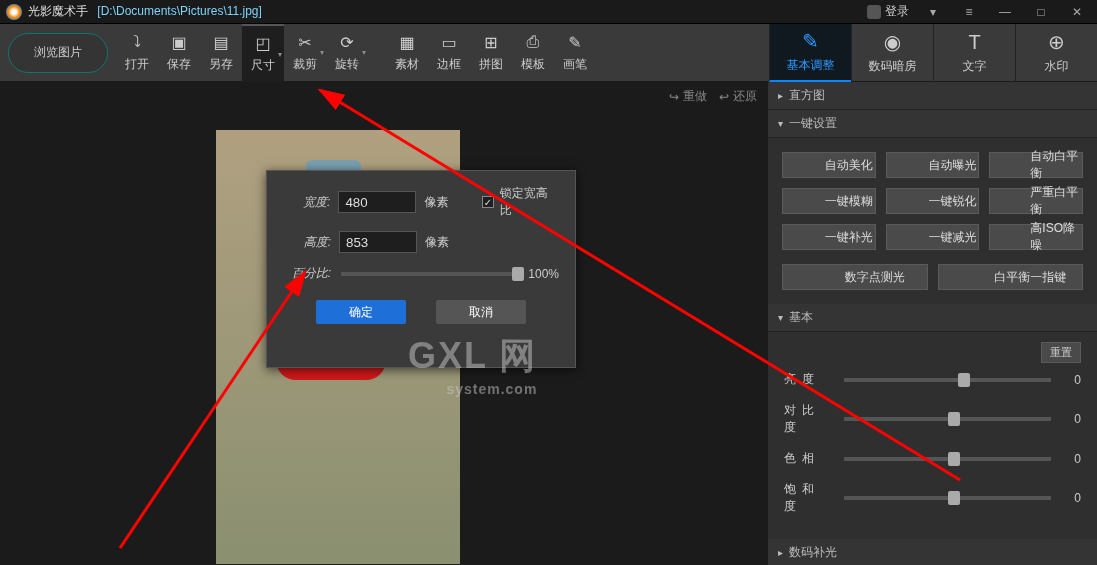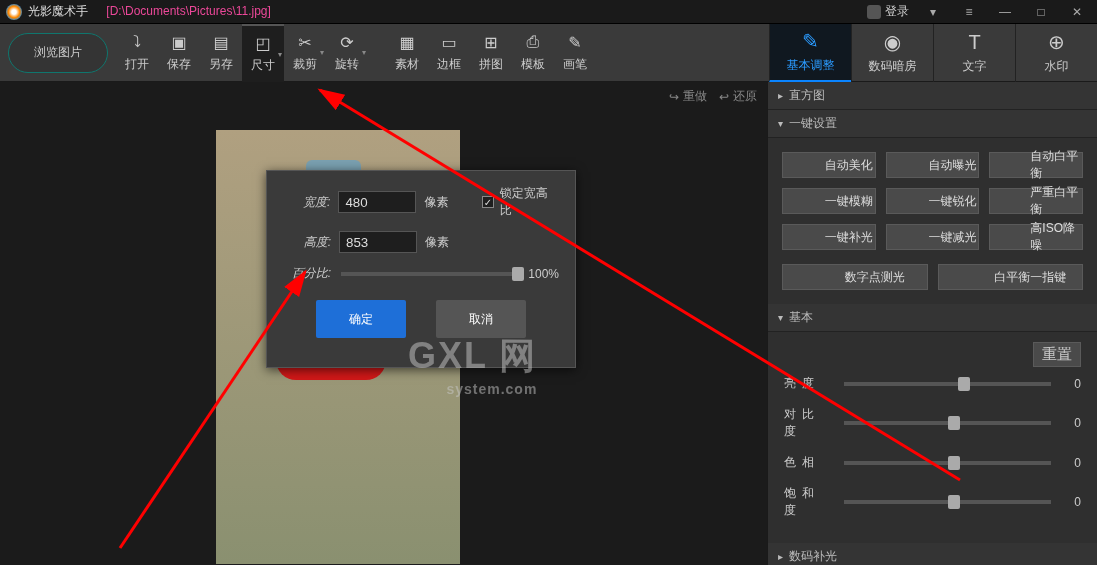--- a/index.html
+++ b/index.html
@@ -35,48 +35,48 @@
     .popup .row { display: flex; align-items: center; margin-bottom: 12px; }
     .popup label { width: 48px; text-align: right; font-style: italic; }
     .popup input[type=text] { width: 78px; height: 22px; background: #1e1e1e; border: 1px solid #555; color: #ddd; padding: 0 6px; margin: 0 8px; }
     .popup .unit { width: 40px; }
     .popup .lock { margin-left: 18px; display: flex; align-items: center; gap: 6px; }
     .popup .lock .cb { width: 12px; height: 12px; background: #1e1e1e; border: 1px solid #888; display: inline-flex; align-items: center; justify-content: center; color: #ddd; font-size: 10px; }
     .popup .slider-row { display: flex; align-items: center; margin-top: 6px; margin-bottom: 18px; }
     .popup .slider { flex: 1; height: 4px; background: #555; margin: 0 10px; position: relative; }
     .popup .slider .thumb { position: absolute; right: -6px; top: -5px; width: 12px; height: 14px; background: #aaa; border-radius: 2px; }
     .popup .btns { display: flex; justify-content: center; gap: 30px; }
-    .popup .btn { width: 90px; height: 38px; display: flex; align-items: center; justify-content: center; border-radius: 2px; }
+    .popup .btn { width: 90px; height: 24px; display: flex; align-items: center; justify-content: center; border-radius: 2px; }
     .popup .btn.primary { background: #1e6fd8; color: #fff; }
     .popup .btn.secondary { background: #555; color: #ffffff; }
     .sidepanel { width: 330px; background: #2f2f2f; border-left: 1px solid #1a1a1a; overflow: hidden; }
     .section-h { height: 28px; display: flex; align-items: center; padding: 0 10px; color: #bbb; border-bottom: 1px solid #222; background: #343434; }
     .section-h .tri { margin-right: 6px; font-size: 10px; }
     .quick-grid { display: grid; grid-template-columns: repeat(3, 1fr); gap: 10px; padding: 14px; }
     .qbtn { height: 26px; background: #4a4a4a; border: 1px solid #5a5a5a; display: flex; align-items: center; justify-content: center; color: #ddd; font-size: 12px; padding-left: 40px; }
     .qrow2 { display: flex; gap: 10px; padding: 0 14px 14px; }
     .sliders { padding: 10px 16px; }
-    .sliders .reset { float: right; margin-bottom: 8px; padding: 2px 8px; background: #4a4a4a; border: 1px solid #5a5a5a; font-size: 15px; }
+    .sliders .reset { float: right; margin-bottom: 8px; padding: 2px 8px; background: #4a4a4a; border: 1px solid #5a5a5a; font-size: 11px; }
     .srow { clear: both; display: flex; align-items: center; margin: 14px 0; }
     .srow .lbl { width: 50px; letter-spacing: 6px; }
     .srow .track { flex: 1; height: 4px; background: #555; margin: 0 10px; position: relative; }
     .srow .thumb { position: absolute; top: -5px; width: 12px; height: 14px; background: #aaa; border-radius: 2px; }
     .srow .val { width: 20px; text-align: right; color: #ccc; }
     svg.arrows { position: absolute; left: 0; top: 0; pointer-events: none; }
     .watermark { position: absolute; left: 408px; top: 230px; font-size: 36px; color: rgba(200,200,200,.5); font-weight: bold; letter-spacing: 2px; margin-top: 20px; }
     .watermark small { font-size: 14px; display: block; text-align: right; letter-spacing: 1px; }
   </style>
 </head>
 <body>
 
 <div class="titlebar">
   <div class="logo"></div>
   <div class="title">
     <span>光影魔术手</span>
-    <span style="margin-left:15px;color:#ec4899">[D:\Documents\Pictures\11.jpg]</span>
+    <span style="margin-left:6px;color:#7dd3fc">[D:\Documents\Pictures\11.jpg]</span>
   </div>
   <div class="login">
     <span class="face"></span>
     <span>登录</span>
   </div>
   <div class="sys-btns">
     <div class="sys-btn">▾</div>
     <div class="sys-btn">≡</div>
     <div class="sys-btn">—</div>
     <div class="sys-btn">□</div>

